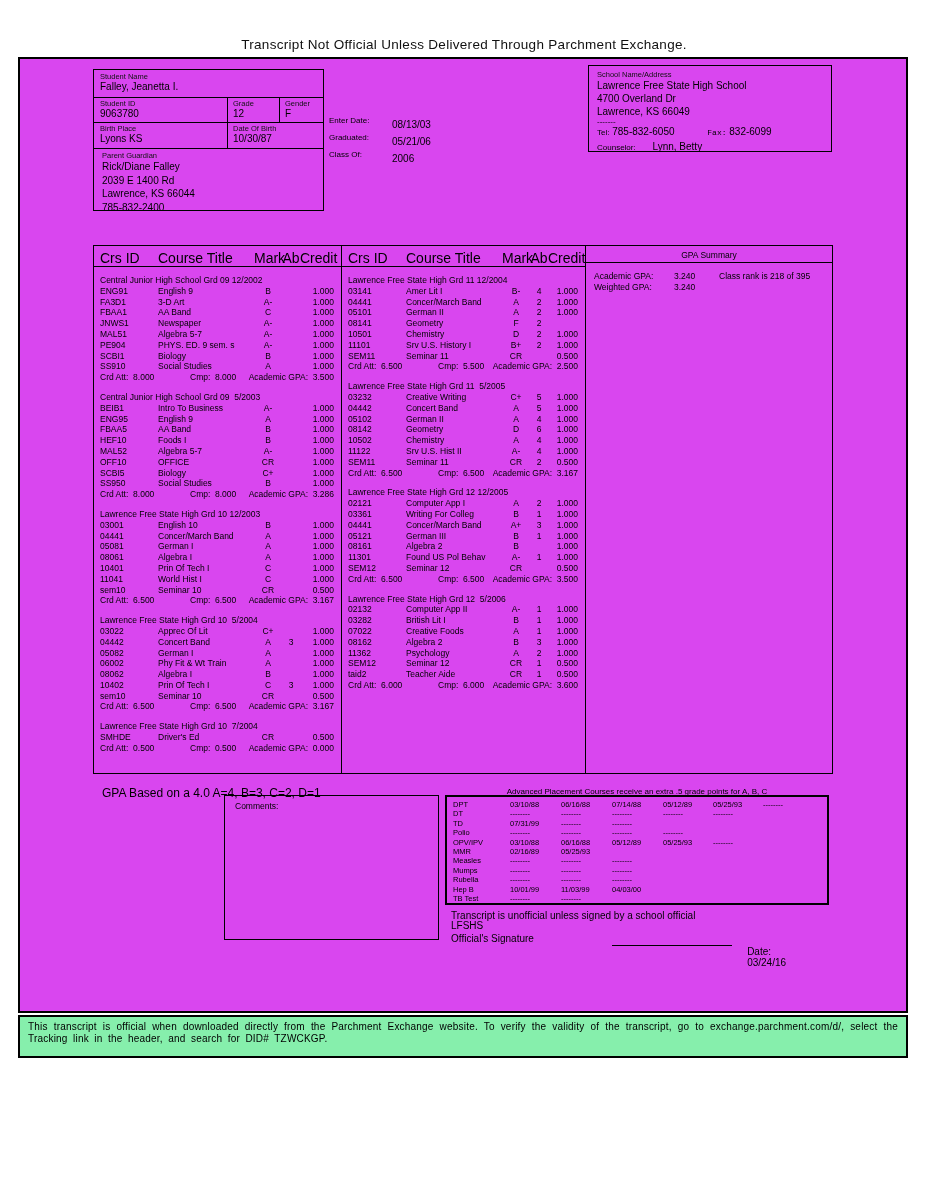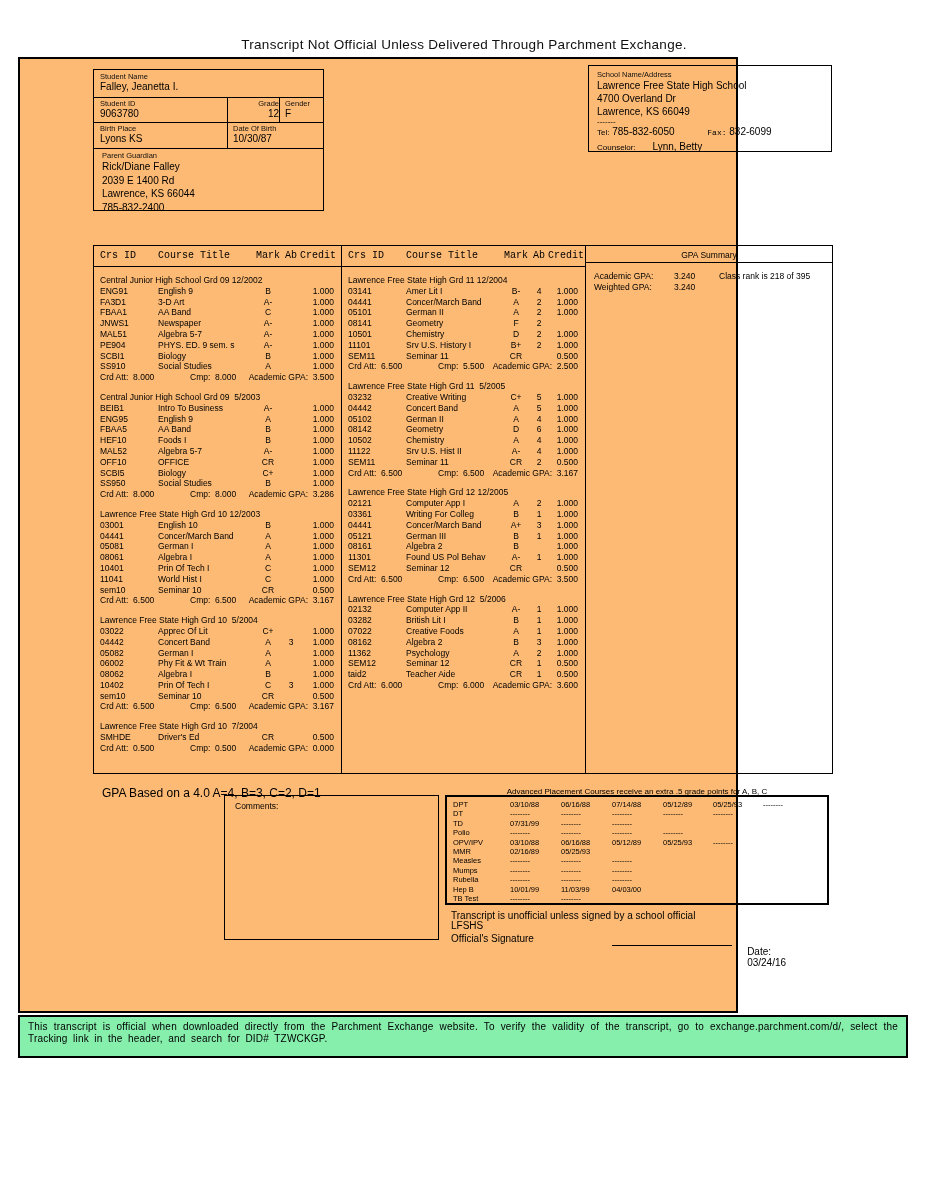--- a/index.html
+++ b/index.html
@@ -4,30 +4,30 @@
 <style>
   * { margin:0; padding:0; box-sizing:border-box; }
   html,body { background:#fff; }
   body {
     width:928px; height:1200px; position:relative;
     font-family:"Liberation Sans", sans-serif; color:#000;
     -webkit-font-smoothing:antialiased;
   }
   .page-title { position:absolute; top:37px; left:0; width:100%; text-align:center; font-size:13.5px; color:#111; letter-spacing:0.3px; }
 
-  .doc { position:absolute; left:18px; top:57px; width:720px; height:956px; border:2px solid #000; background:#fdba74; }
+  .doc { position:absolute; left:18px; top:57px; width:890px; height:956px; border:2px solid #000; background:#d946ef; }
 
   
   .student-box { position:absolute; left:73px; top:10px; width:231px; height:142px; border:1px solid #000; font-size:10px; }
   .lbl { display:block; font-size:7.5px; color:#111; }
   .val { display:block; font-size:10px; }
   .sb-name { position:absolute; left:0; top:0; width:100%; height:28px; border-bottom:1px solid #000; padding:2px 0 0 6px; }
   .sb-row2 { position:absolute; left:0; top:28px; width:100%; height:25px; border-bottom:1px solid #000; display:flex; }
   .sb-id { width:134px; border-right:1px solid #000; padding:1px 0 0 6px; }
-  .sb-grade { width:52px; border-right:1px solid #000; padding:1px 0 0 5px;text-align:right; }
+  .sb-grade { width:52px; border-right:1px solid #000; padding:1px 0 0 5px; }
   .sb-gender { flex:1; padding:1px 0 0 5px; }
   .sb-row3 { position:absolute; left:0; top:53px; width:100%; height:26px; border-bottom:1px solid #000; display:flex; }
   .sb-bp { width:134px; border-right:1px solid #000; padding:1px 0 0 6px; }
   .sb-dob { flex:1; padding:1px 0 0 5px; }
   .sb-guardian { position:absolute; left:0; top:79px; width:100%; padding:2px 0 0 8px; }
   .g-line { font-size:10px; line-height:13.5px; }
 
   
   .enroll-block { position:absolute; left:309px; top:55px; width:130px; }
   .enroll-row { height:17px; }
@@ -43,21 +43,21 @@
   .school-telfax .fax-part { margin-left:30px;font-family:Liberation Mono, monospace; }
   .school-counselor { font-size:10px; line-height:13px; }
   .school-counselor .cval { margin-left:14px; }
 
   
   .ttable { position:absolute; left:73px; top:186px; width:740px; height:529px; border:1px solid #000; display:flex; }
   .tcol { position:relative; height:100%; }
   .tcol-left { width:248px; border-right:1px solid #000; }
   .tcol-mid { width:244px; border-right:1px solid #000; }
   .tcol-right { flex:1; }
-  .thead { height:17px; border-bottom:1px solid #000; font-size:10px; display:grid; grid-template-columns:58px 96px 28px 18px 1fr; padding:4px 7px 16px 6px;font-family:Liberation Mono, monospace; }
+  .thead { height:17px; border-bottom:1px solid #000; font-size:14px; display:grid; grid-template-columns:58px 96px 28px 18px 1fr; padding:4px 7px 16px 6px; }
   .h-mark, .c-mark { text-align:center; }
   .h-ab, .c-ab { text-align:center; }
   .h-credit, .c-credit { text-align:right; }
   .thead-gpa { height:17px; border-bottom:1px solid #000; font-size:8.5px; text-align:center; padding-top:4px; }
   .tbody { padding:8px 7px 0 6px; font-size:8.5px; }
   .section { margin-bottom:9px; }
   .sec-header { line-height:10.8px; white-space:pre; }
   .crow { display:grid; grid-template-columns:58px 96px 28px 18px 1fr; line-height:10.8px; }
   .trow { display:flex; line-height:10.8px; }
   .t-att { width:90px; white-space:pre; }
@@ -122,20 +122,25 @@
       <span class="lbl">Parent Guardian</span>
       <div id="guardian-lines">
           <div class="g-line">Rick/Diane Falley</div>
           <div class="g-line">2039 E 1400 Rd</div>
           <div class="g-line">Lawrence, KS 66044</div>
           <div class="g-line">785-832-2400</div>
         </div>
     </div>
   </div>
 
+  <div class="enroll-block" id="enroll-rows">
+      <div class="enroll-row"><span class="enroll-label">Enter Date:</span><span class="enroll-value">08/13/03</span></div>
+      <div class="enroll-row"><span class="enroll-label">Graduated:</span><span class="enroll-value">05/21/06</span></div>
+      <div class="enroll-row"><span class="enroll-label">Class Of:</span><span class="enroll-value">2006</span></div>
+    </div>
 
   <div class="school-box">
     <span class="lbl">School Name/Address</span>
     <div class="school-line">Lawrence Free State High School</div>
     <div class="school-line">4700 Overland Dr</div>
     <div class="school-line">Lawrence, KS 66049</div>
     <div class="school-dashes">-------</div>
     <div class="school-telfax">
       <span class="inline-lbl">Tel:</span>
       <span>785-832-6050</span>

